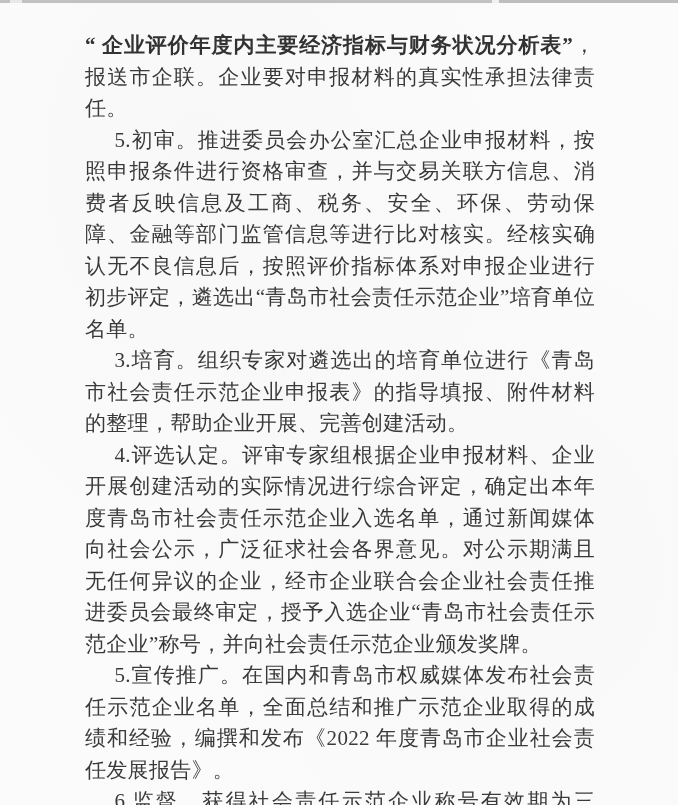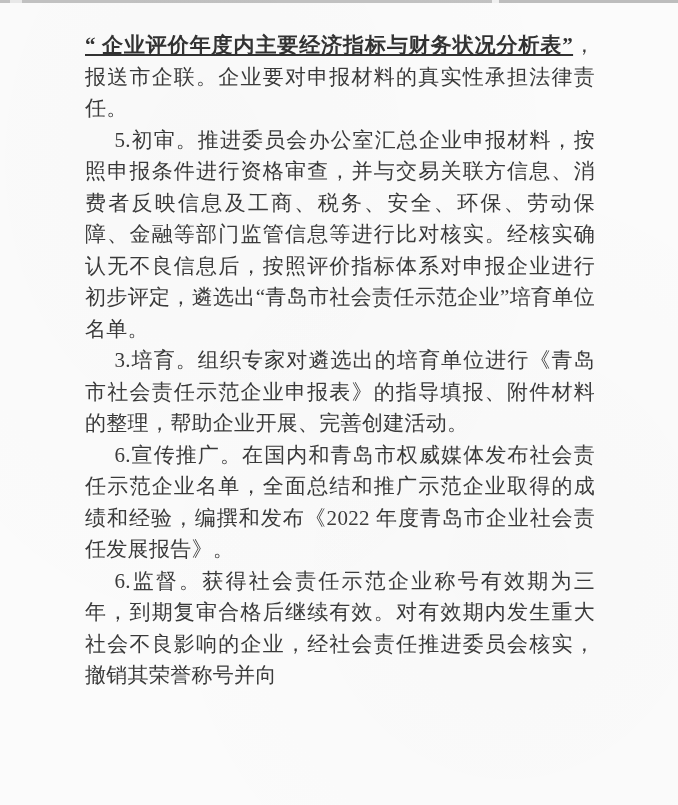--- a/index.html
+++ b/index.html
@@ -40,28 +40,29 @@
     line-height: 31.5px;
     color: #3a3a3a;
     text-align: justify;
     text-justify: inter-character;
     letter-spacing: 0.3px;
   }
   p.para.indent {
     text-indent: 1.4em;
   }
   .seg { font-weight: normal; }
-  .seg.bold { font-weight: bold; color: #323232; text-decoration: underline; }
+  .seg.bold { font-weight: bold; color: #323232; }
 </style>
 </head>
 <body>
 
 <div class="scan-edge"></div>
 
 <div class="page">
   <div class="doc-body">
       <p class="para"><span class="seg bold">“ 企业评价年度内主要经济指标与财务状况分析表”</span><span class="seg">，报送市企联。企业要对申报材料的真实性承担法律责任。</span></p>
       <p class="para indent"><span class="seg">5.初审。推进委员会办公室汇总企业申报材料，按照申报条件进行资格审查，并与交易关联方信息、消费者反映信息及工商、税务、安全、环保、劳动保障、金融等部门监管信息等进行比对核实。经核实确认无不良信息后，按照评价指标体系对申报企业进行初步评定，遴选出“青岛市社会责任示范企业”培育单位名单。</span></p>
       <p class="para indent"><span class="seg">3.培育。组织专家对遴选出的培育单位进行《青岛市社会责任示范企业申报表》的指导填报、附件材料的整理，帮助企业开展、完善创建活动。</span></p>
-      <p class="para indent"><span class="seg">6.宣传推广。在国内和青岛市权威媒体发布社会责任示范企业名单，全面总结和推广示范企业取得的成绩和经验，编撰和发布《2022 年度青岛市企业社会责任发展报告》。</span></p>
+      <p class="para indent"><span class="seg">4.评选认定。评审专家组根据企业申报材料、企业开展创建活动的实际情况进行综合评定，确定出本年度青岛市社会责任示范企业入选名单，通过新闻媒体向社会公示，广泛征求社会各界意见。对公示期满且无任何异议的企业，经市企业联合会企业社会责任推进委员会最终审定，授予入选企业“青岛市社会责任示范企业”称号，并向社会责任示范企业颁发奖牌。</span></p>
+      <p class="para indent"><span class="seg">5.宣传推广。在国内和青岛市权威媒体发布社会责任示范企业名单，全面总结和推广示范企业取得的成绩和经验，编撰和发布《2022 年度青岛市企业社会责任发展报告》。</span></p>
       <p class="para indent"><span class="seg">6.监督。获得社会责任示范企业称号有效期为三年，到期复审合格后继续有效。对有效期内发生重大社会不良影响的企业，经社会责任推进委员会核实，撤销其荣誉称号并向</span></p>
     </div>
 </div>
 
 </body></html>

